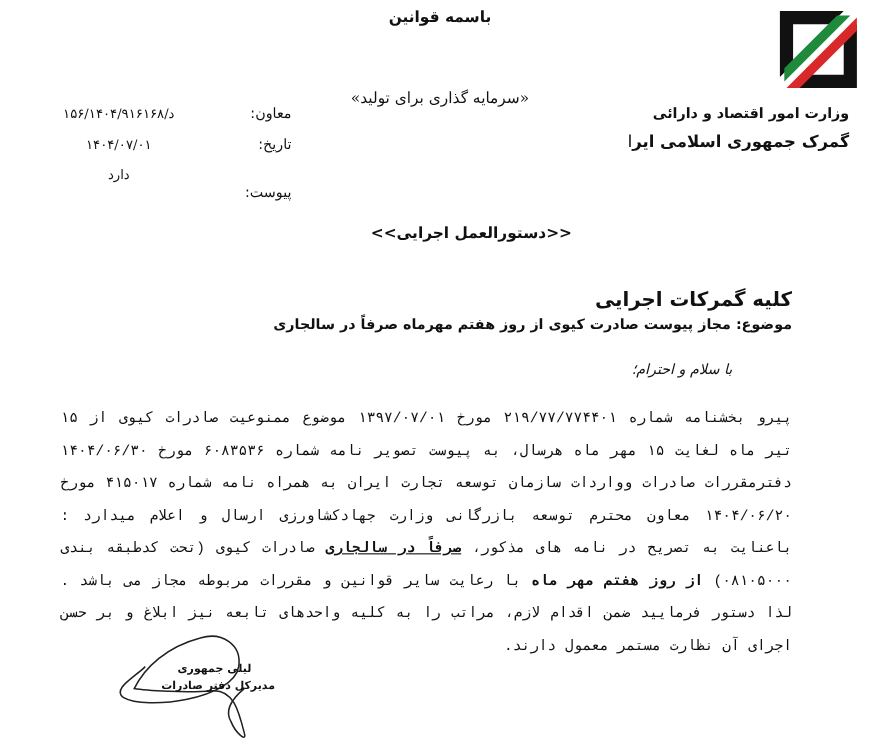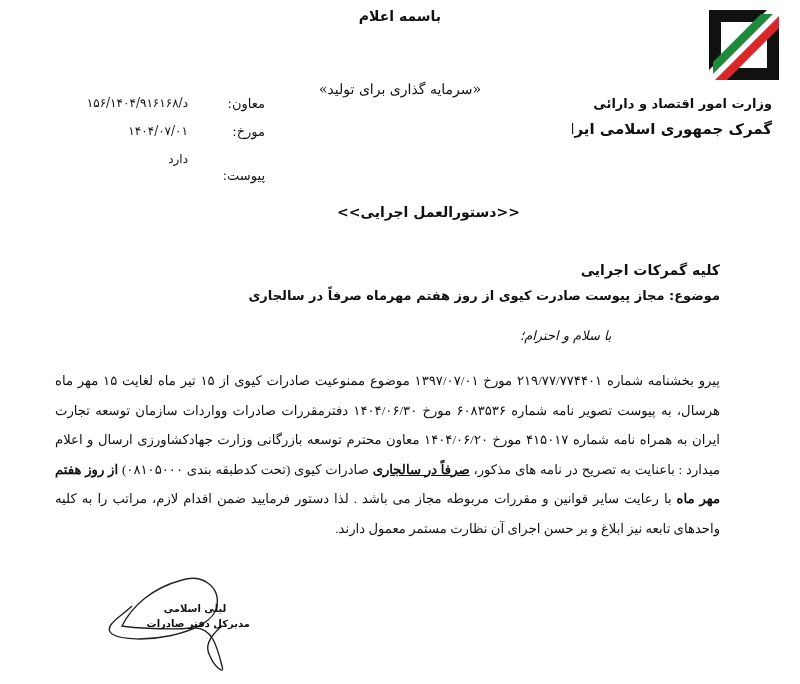--- a/index.html
+++ b/index.html
@@ -11,72 +11,72 @@
     .rtl { direction: rtl; unicode-bidi: plaintext; }
 
     .top-title { left: 300px; top: 8px; width: 200px; text-align: center; font-size: 14px; font-weight: bold; }
     .top-slogan { left: 280px; top: 36px; width: 240px; text-align: center; font-size: 14px; font-family: "DejaVu Serif", serif; margin-top: 45px; }
 
     .logo { left: 705px; top: 6px; width: 78px; height: 78px; }
     .ministry { right: 28px; top: 96px; font-size: 13px; font-weight: bold; white-space: nowrap; width: 200px; text-align: right; overflow: hidden; }
     .customs { right: 28px; top: 120px; font-size: 15px; font-weight: bold; white-space: nowrap; width: 200px; text-align: right; overflow: hidden; }
 
     .meta-label { font-size: 13px; text-align: right; width: 70px; }
-    .meta-value { font-size: 12px; text-align: right; width: 160px; font-family: "DejaVu Serif", serif; }
+    .meta-value { font-size: 12px; text-align: center; width: 160px; font-family: "DejaVu Serif", serif; }
 
     .doc-type { left: 300px; top: 204px; width: 220px; text-align: right; font-size: 14px; font-weight: bold; }
 
-    .recipient { right: 80px; top: 262px; font-size: 14px; font-weight: bold; text-align: right; width: 400px; }
+    .recipient { right: 80px; top: 262px; font-size: 18px; font-weight: bold; text-align: right; width: 400px; }
     .subject { right: 80px; top: 288px; font-size: 13px; font-weight: bold; text-align: right; width: 500px; }
 
-    .greeting { right: 80px; top: 328px; font-size: 13px; font-style: italic; font-family: "DejaVu Serif", serif; text-align: left; width: 200px; }
+    .greeting { right: 80px; top: 328px; font-size: 13px; font-style: italic; font-family: "DejaVu Serif", serif; text-align: center; width: 200px; }
 
     .body-text {
       right: 80px; top: 366px; width: 665px; font-size: 13.2px; line-height: 29.5px;
-      text-align: justify; text-align-last: right; font-family: Liberation Serif, serif;
+      text-align: justify; text-align-last: right; font-family: Liberation Mono, monospace;
     }
     .body-text u { font-weight: bold; text-decoration: underline; }
     .body-text b { font-weight: bold; }
 
     .signature { left: 92px; top: 566px; width: 170px; height: 110px; }
     .sig-name { left: 140px; top: 603px; width: 110px; text-align: center; font-size: 10px; font-weight: bold; }
     .sig-title { left: 120px; top: 618px; width: 130px; text-align: right; font-size: 10px; font-weight: bold; }
   </style>
 </head>
 <body>
 
-<div class="abs top-title rtl">باسمه اعلام</div>
+<div class="abs top-title rtl">باسمه قوانین</div>
 <div class="abs top-slogan rtl">«سرمایه گذاری برای تولید»</div>
 
 <div class="abs logo">
   <svg width="78" height="78" viewBox="0 0 78 78">
     <path d="M4 4 H62 L50 16 H16 V52 L4 64 Z" fill="#111111"></path>
     <path d="M74 16 V74 H16 L28 62 H62 V28 Z" fill="#111111"></path>
     <polygon points="8,56 56,8 68,8 8,68" fill="#1e8a3c"></polygon>
     <polygon points="10,74 74,10 74,22 22,74" fill="#d8282a"></polygon>
   </svg>
 </div>
 <div class="abs ministry rtl">وزارت امور اقتصاد و دارائی</div>
 <div class="abs customs rtl">گمرک جمهوری اسلامی ایران</div>
 
 <div class="abs meta-label rtl" style="left:195px; top:96px;">معاون:</div>
 <div class="abs meta-value rtl" style="left:28px; top:96px;">د/۱۵۶/۱۴۰۴/۹۱۶۱۶۸</div>
-<div class="abs meta-label rtl" style="left:195px; top:124px;">مورخ:</div>
+<div class="abs meta-label rtl" style="left:195px; top:124px;">تاریخ:</div>
 <div class="abs meta-value rtl" style="left:28px; top:124px;">۱۴۰۴/۰۷/۰۱</div>
 <div class="abs meta-label rtl" style="left:195px; top:168px;">پیوست:</div>
 <div class="abs meta-value rtl" style="left:28px; top:152px;">دارد</div>
 
 <div class="abs doc-type rtl">&lt;&lt;دستورالعمل اجرایی&gt;&gt;</div>
 
 <div class="abs recipient rtl">کلیه گمرکات اجرایی</div>
 <div class="abs subject rtl">موضوع: مجاز پیوست صادرت کیوی از  روز هفتم مهرماه صرفاً در سالجاری</div>
 
 <div class="abs greeting rtl">با سلام و احترام؛</div>
 
 <div class="abs body-text rtl"><span>پیرو بخشنامه شماره ۲۱۹/۷۷/۷۷۴۴۰۱ مورخ ۱۳۹۷/۰۷/۰۱ موضوع ممنوعیت صادرات کیوی از ۱۵ تیر ماه لغایت ۱۵ مهر ماه هرسال، به پیوست تصویر نامه شماره ۶۰۸۳۵۳۶ مورخ ۱۴۰۴/۰۶/۳۰ دفترمقررات صادرات وواردات سازمان توسعه تجارت ایران به همراه نامه شماره ۴۱۵۰۱۷ مورخ ۱۴۰۴/۰۶/۲۰ معاون محترم توسعه بازرگانی وزارت جهادکشاورزی ارسال و اعلام میدارد : باعنایت به تصریح در نامه های مذکور، </span><u>صرفاً در سالجاری</u><span> صادرات کیوی (تحت کدطبقه بندی ۰۸۱۰۵۰۰۰) </span><b>از روز هفتم مهر ماه</b><span> با رعایت سایر قوانین و مقررات مربوطه مجاز می باشد . لذا دستور فرمایید ضمن اقدام لازم، مراتب را به کلیه واحدهای تابعه نیز ابلاغ و بر حسن اجرای آن نظارت مستمر معمول دارند.</span></div>
 
 <div class="abs signature">
   <svg width="170" height="110" viewBox="0 0 170 110">
     <path d="M40 40 C30 50, 10 60, 20 68 C40 80, 120 70, 125 40 C128 20, 110 8, 90 14 C60 22, 40 40, 30 60 C40 62, 80 64, 100 62 C120 60, 125 80, 130 100 C133 110, 122 100, 118 90 C112 80, 118 70, 130 60" fill="none" stroke="#222" stroke-width="1.4"></path>
   </svg>
 </div>
-<div class="abs sig-name rtl">لیلی اسلامی</div>
+<div class="abs sig-name rtl">لیلی جمهوری</div>
 <div class="abs sig-title rtl">مدیرکل دفتر صادرات</div>
 
 </body></html>

